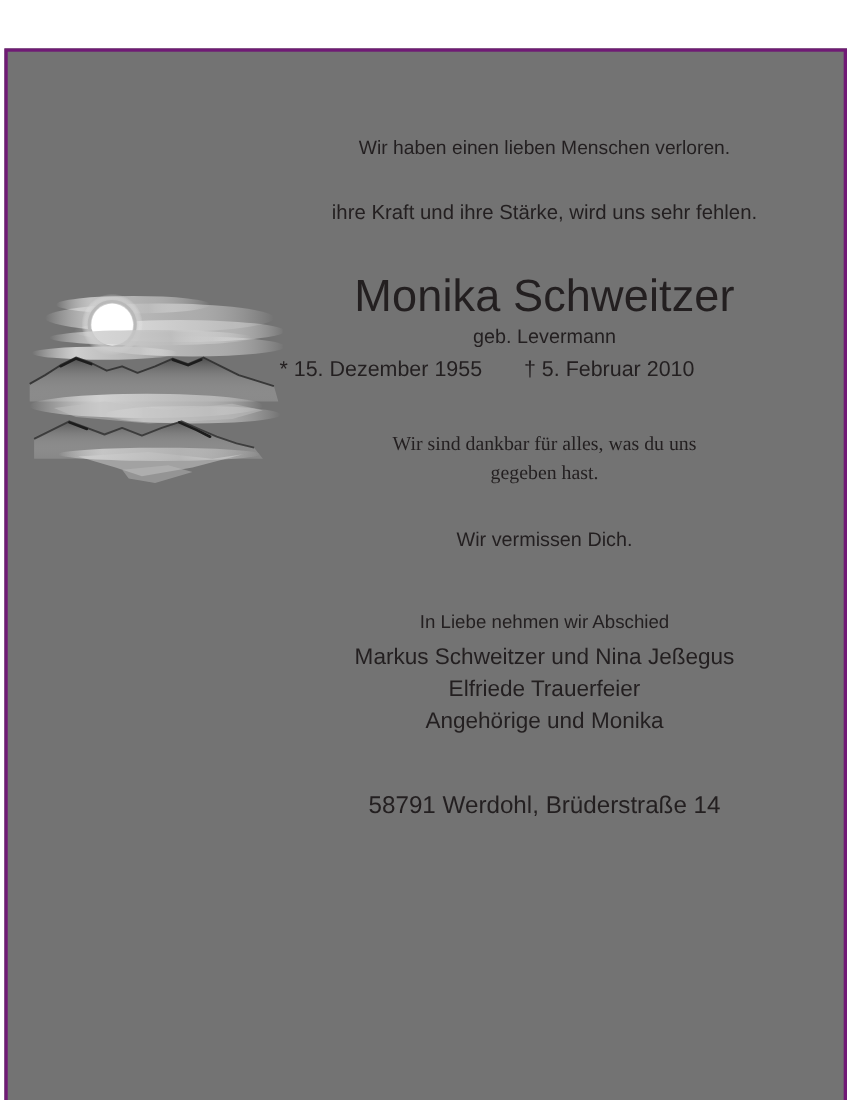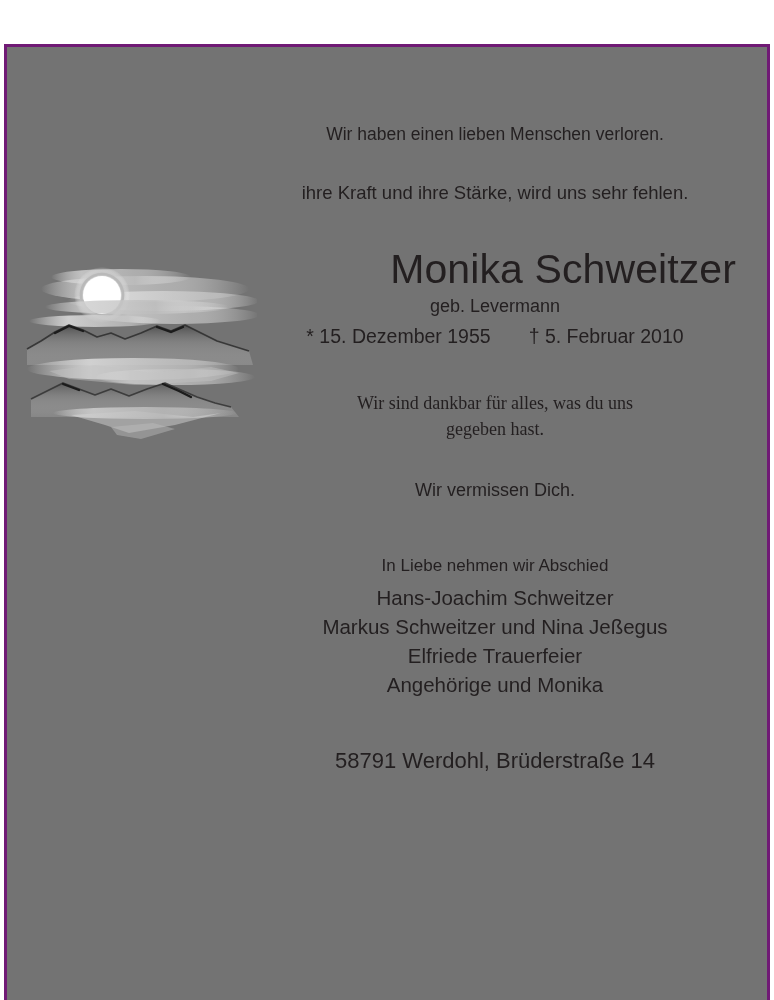--- a/index.html
+++ b/index.html
@@ -80,35 +80,34 @@
     line-height: 26px;
     margin-top: 33px;
   }
 
   .name {
     font-size: 41px;
     line-height: 48px;
     letter-spacing: 0.1px;
     margin-top: 39px;
     white-space: pre;
-    text-align: right;
   }
 
   .maiden {
     font-size: 18px;
     line-height: 24px;
     margin-top: 1px;
   }
 
   .dates {
     font-size: 19.5px;
     line-height: 27px;
     margin-top: 5px;
     display: flex;
-    justify-content: center;
+    justify-content: flex-start;
     gap: 38px;
   }
   .dates span { white-space: pre; }
 
   .thanks {
     font-size: 18px;
     line-height: 26px;
     margin-top: 40px;
     font-family: Liberation Serif, serif;
   }
@@ -250,21 +249,20 @@
           <span class="line">gegeben hast.</span>
         </div>
 
         <div class="block miss">
           <span class="line">Wir vermissen Dich.</span>
         </div>
 
         <div class="block farewell-intro">In Liebe nehmen wir Abschied</div>
 
         <div class="block mourners">
-          <span class="line">Hans-Joachim Schweitzer</span>
           <span class="line">Markus Schweitzer und Nina Jeßegus</span>
           <span class="line">Elfriede Trauerfeier</span>
           <span class="line">Angehörige und Monika</span>
         </div>
 
         <div class="block address">
           <span class="line">58791 Werdohl, Brüderstraße 14</span>
         </div>
 
 

